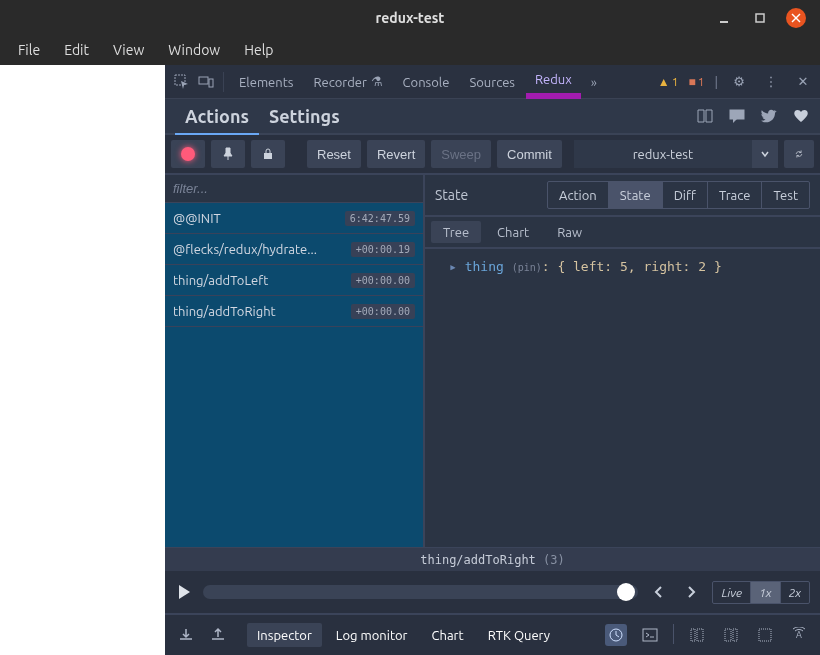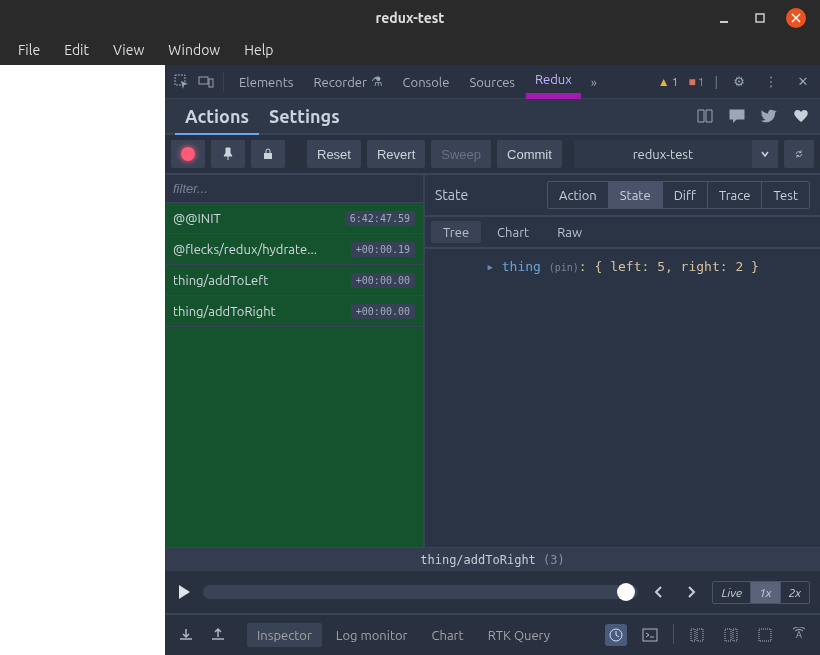--- a/index.html
+++ b/index.html
@@ -33,56 +33,56 @@
 .subtab-icons span { cursor: pointer; }
 .toolbar { height: 40px; background: #29303f; border-bottom: 2px solid #3b445a; display: flex; align-items: center; padding: 0 6px; gap: 6px; }
 .tool-btn { height: 28px; min-width: 30px; background: #3a4356; color: #cdd3dd; border: none; display: flex; align-items: center; justify-content: center; padding: 0 10px; font-size: 13px; cursor: pointer; border-radius: 2px; }
 .tool-btn.disabled { color: #6a7285; }
 .record { background: #3a4356; width: 34px; }
 .record-dot { width: 14px; height: 14px; border-radius: 50%; background: #ff5a7a; box-shadow: 0 0 6px #ff5a7a; }
 .instance-select { flex: 1; margin-left: 6px; display: flex; align-items: center; }
 .instance-name { flex: 1; height: 28px; background: #2f3849; color: #cdd3dd; display: flex; align-items: center; justify-content: center; font-size: 13px; }
 .inst-caret { width: 26px; height: 28px; background: #3a4356; display: flex; align-items: center; justify-content: center; color: #cdd3dd; cursor: pointer; }
 .main-split { flex: 1; display: flex; overflow: hidden; }
-.actions-panel { width: 260px; border-right: 2px solid #3b445a; display: flex; flex-direction: column; background: #14532d; }
+.actions-panel { width: 260px; border-right: 2px solid #3b445a; display: flex; flex-direction: column; background: #0c4a6e; }
 .filter-input { height: 28px; background: #2b3444; border: none; border-bottom: 1px solid #3b445a; color: #cdd3dd; padding: 0 8px; font-style: italic; font-size: 13px; outline: none; }
 .filter-input::placeholder { color: #7a8397; }
 .action-row { height: 31px; border-bottom: 1px solid #39425a; display: flex; align-items: center; padding: 0 8px; font-size: 13px; color: #d3d8e2; cursor: pointer; }
 .action-row .name { flex: 1; white-space: nowrap; overflow: hidden; text-overflow: ellipsis; }
 .action-row .time { font-family: monospace; font-size: 10px; color: #a3aab9; background: #374157; padding: 2px 5px; border-radius: 2px; }
 .state-panel { flex: 1; display: flex; flex-direction: column; }
 .state-header { height: 42px; border-bottom: 2px solid #3b445a; display: flex; align-items: center; padding: 0 10px; justify-content: center; }
 .state-label { color: #c0c7d4; font-size: 14px; }
 .view-tabs { margin-left: auto; display: flex; border: 1px solid #4a536a; border-radius: 2px; overflow: hidden; }
 .view-tab { height: 26px; padding: 0 11px; background: transparent; color: #c8cfdb; display: flex; align-items: center; font-size: 13px; cursor: pointer; border-left: 1px solid #4a536a; }
 .view-tab:first-child { border-left: none; }
 .view-tab.active { background: #4a536a; }
 .format-tabs { height: 32px; display: flex; align-items: center; border-bottom: 2px solid #3b445a; padding: 0 6px; gap: 4px; }
 .fmt-tab { padding: 4px 12px; color: #b8bfcd; font-size: 13px; cursor: pointer; border-radius: 2px; }
 .fmt-tab.active { background: #3a4356; }
-.tree-body { flex: 1; padding: 10px 24px; font-family: monospace; font-size: 13px; color: #d5c3a0; text-align: center; }
+.tree-body { flex: 1; padding: 10px 24px; font-family: monospace; font-size: 13px; color: #d5c3a0; }
 .tree-line .arrow { color: #6b88b3; }
 .tree-line .key { color: #6aa5d9; }
 .tree-line .pin { color: #7a8397; font-size: 10px; }
 .tree-line .brace { color: #d5c3a0; }
 .scrubber-bar { height: 24px; background: #343c4f; border-top: 1px solid #3b445a; display: flex; align-items: center; justify-content: center; color: #c6ccd8; font-family: monospace; font-size: 12px; }
 .scrubber-bar .count { color: #8891a3; }
 .player { height: 44px; background: #29303f; border-bottom: 2px solid #3b445a; display: flex; align-items: center; padding: 0 10px; gap: 10px; }
 .play-btn { color: #dfe3ea; cursor: pointer; display: flex; align-items: center; }
 .track { flex: 1; height: 14px; background: #3a4356; border-radius: 7px; position: relative; }
 .track-thumb { position: absolute; right: 3px; top: -2px; width: 18px; height: 18px; border-radius: 50%; background: #fff; }
 .nav-arrow { color: #c8cfdb; cursor: pointer; padding: 0 4px; }
 .speed-group { display: flex; border: 1px solid #4a536a; border-radius: 2px; overflow: hidden; font-style: italic; }
 .speed { padding: 4px 8px; color: #c8cfdb; font-size: 12px; cursor: pointer; border-left: 1px solid #4a536a; }
 .speed:first-child { border-left: none; }
 .speed.active { background: #5a6378; }
 .bottom-bar { height: 40px; background: #29303f; display: flex; align-items: center; padding: 0 10px; gap: 10px; }
 .bb-icon { color: #aeb6c7; cursor: pointer; width: 22px; height: 22px; display: flex; align-items: center; justify-content: center; }
 .monitor-tabs { display: flex; gap: 4px; margin-left: 8px; }
-.mon-tab { padding: 5px 10px; color: #a3a3a3; font-size: 13px; cursor: pointer; border-radius: 2px; }
+.mon-tab { padding: 5px 10px; color: #ffffff; font-size: 13px; cursor: pointer; border-radius: 2px; }
 .mon-tab.active { background: #3a4356; }
 .bb-right { margin-left: auto; display: flex; gap: 12px; }
 .bb-right .bb-icon.highlighted { background: #4a5a7a; border-radius: 3px; }
 svg { display: block; }
 </style>
 </head>
 <body>
 
 <div class="window">
   <div class="titlebar">

